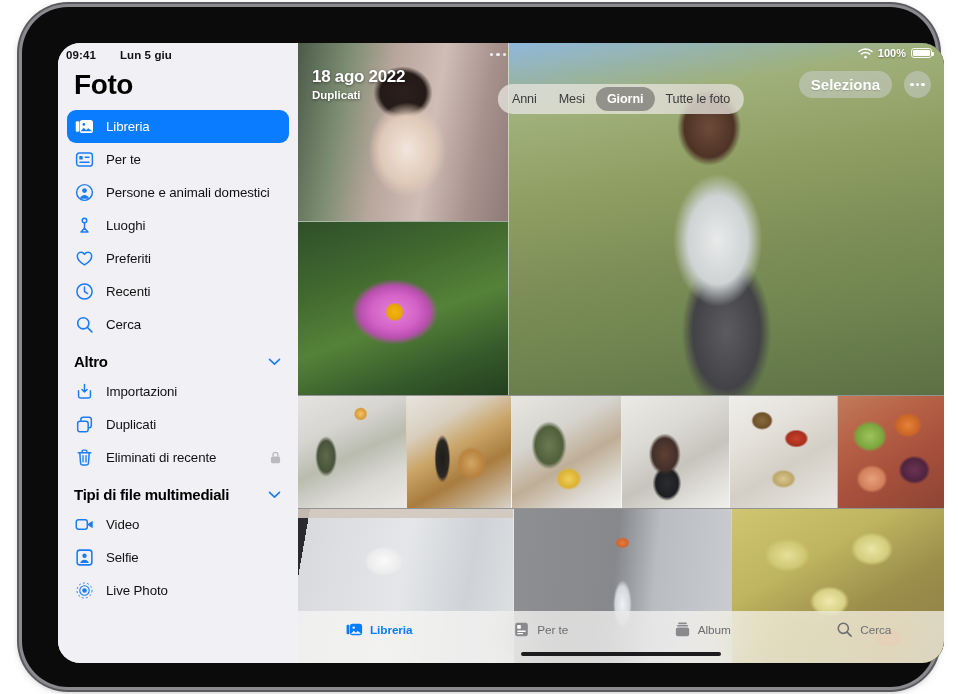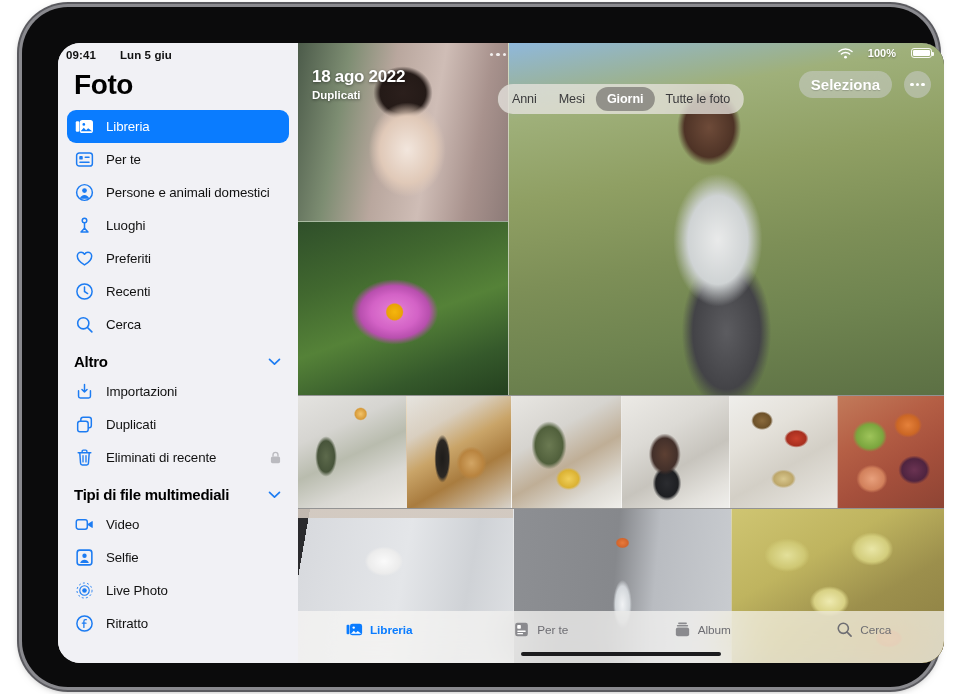--- a/index.html
+++ b/index.html
@@ -99,21 +99,21 @@
   #row2{ top:352px; height:113px; }
   #row3{ top:465px; height:155px; }
   .cell{ position:relative; overflow:hidden; flex:0 0 auto; height:100%;
          background-size:cover; background-position:center; }
   .cell + .cell{ border-left:1.5px solid rgba(255,255,255,.55); }
   .prow + .prow{ border-top:1.5px solid rgba(255,255,255,.55); }
 
   
   .top-status{
     position:absolute; right:12px; top:4px; z-index:6;
-    display:flex;align-items:center;gap:15px;
+    display:flex;align-items:center;gap:5px;
     font-size:11px;font-weight:700;color:#fff;
     text-shadow:0 1px 2px rgba(0,0,0,.35);
     justify-content:flex-end;
   }
   .batt{
     width:21px;height:10.5px;border:1.3px solid rgba(255,255,255,.92);
     border-radius:3px;position:relative;padding:1px;
   }
   .batt i{display:block;height:100%;width:100%;background:#fff;border-radius:1.2px;}
   .batt:after{content:"";position:absolute;right:-3.2px;top:3px;width:1.8px;height:4px;
@@ -322,27 +322,20 @@
 
       <div class="sb-item">
         <svg class="sb-icon" viewBox="0 0 24 24">
           <circle cx="12" cy="12" r="2.6" fill="#1d7cf2"></circle>
           <circle cx="12" cy="12" r="5.4" fill="none" stroke="#1d7cf2" stroke-width="1.3"></circle>
           <circle cx="12" cy="12" r="8.6" fill="none" stroke="#1d7cf2" stroke-width="1.1" stroke-dasharray="2.2 2.6"></circle>
         </svg>
         <span class="label">Live Photo</span>
       </div>
 
-      <div class="sb-item">
-        <svg class="sb-icon" viewBox="0 0 24 24">
-          <circle cx="12" cy="12" r="8.7" fill="none" stroke="#1d7cf2" stroke-width="1.7"></circle>
-          <path d="M14.1 7.6h-1.2c-1 0-1.6.7-1.6 1.8v7.1M9.5 11.6h4.2" fill="none" stroke="#1d7cf2" stroke-width="1.5" stroke-linecap="round"></path>
-        </svg>
-        <span class="label">Ritratto</span>
-      </div>
     </div>
   </div>
 
   <div id="content">
 
     <div class="prow" id="row1">
       <div class="cell" style="width:210px;height:178px;position:absolute;left:0;top:0;
            background-image:
              radial-gradient(ellipse 52px 64px at 52% 60%, #f2e6dd 0%, #e0c9b8 52%, rgba(0,0,0,0) 74%),
              radial-gradient(ellipse 38px 34px at 50% 28%, #2b1f1c 0%, #241a17 60%, rgba(0,0,0,0) 78%),

